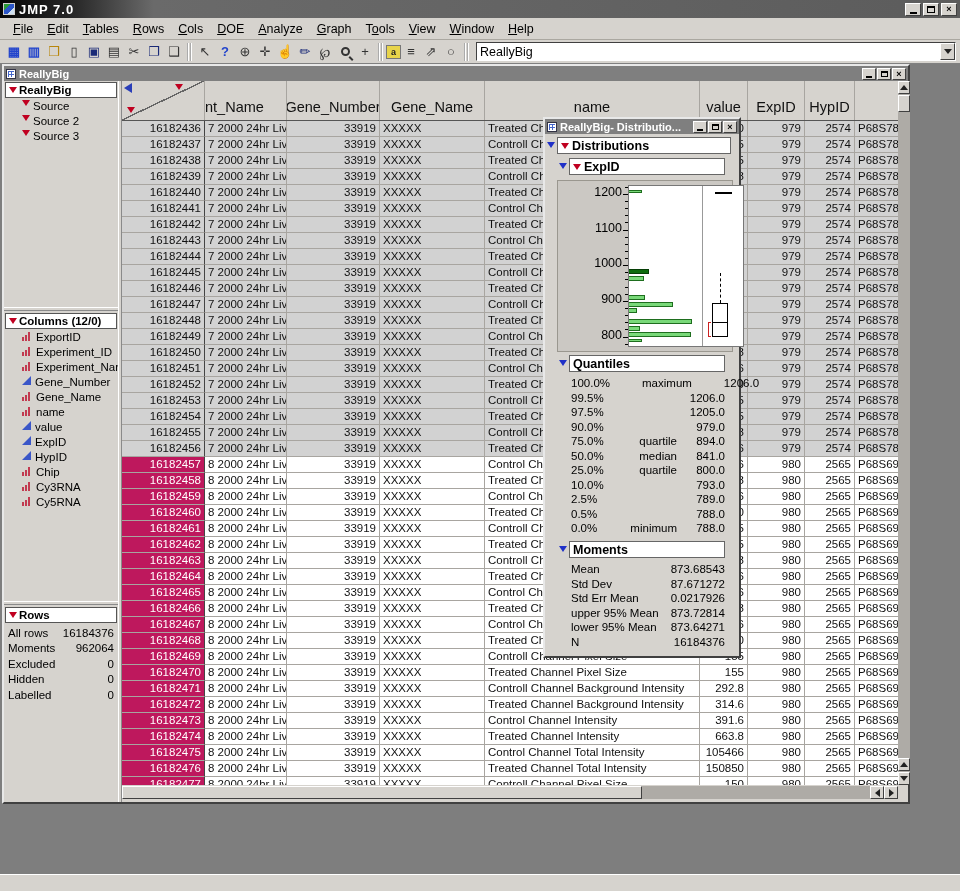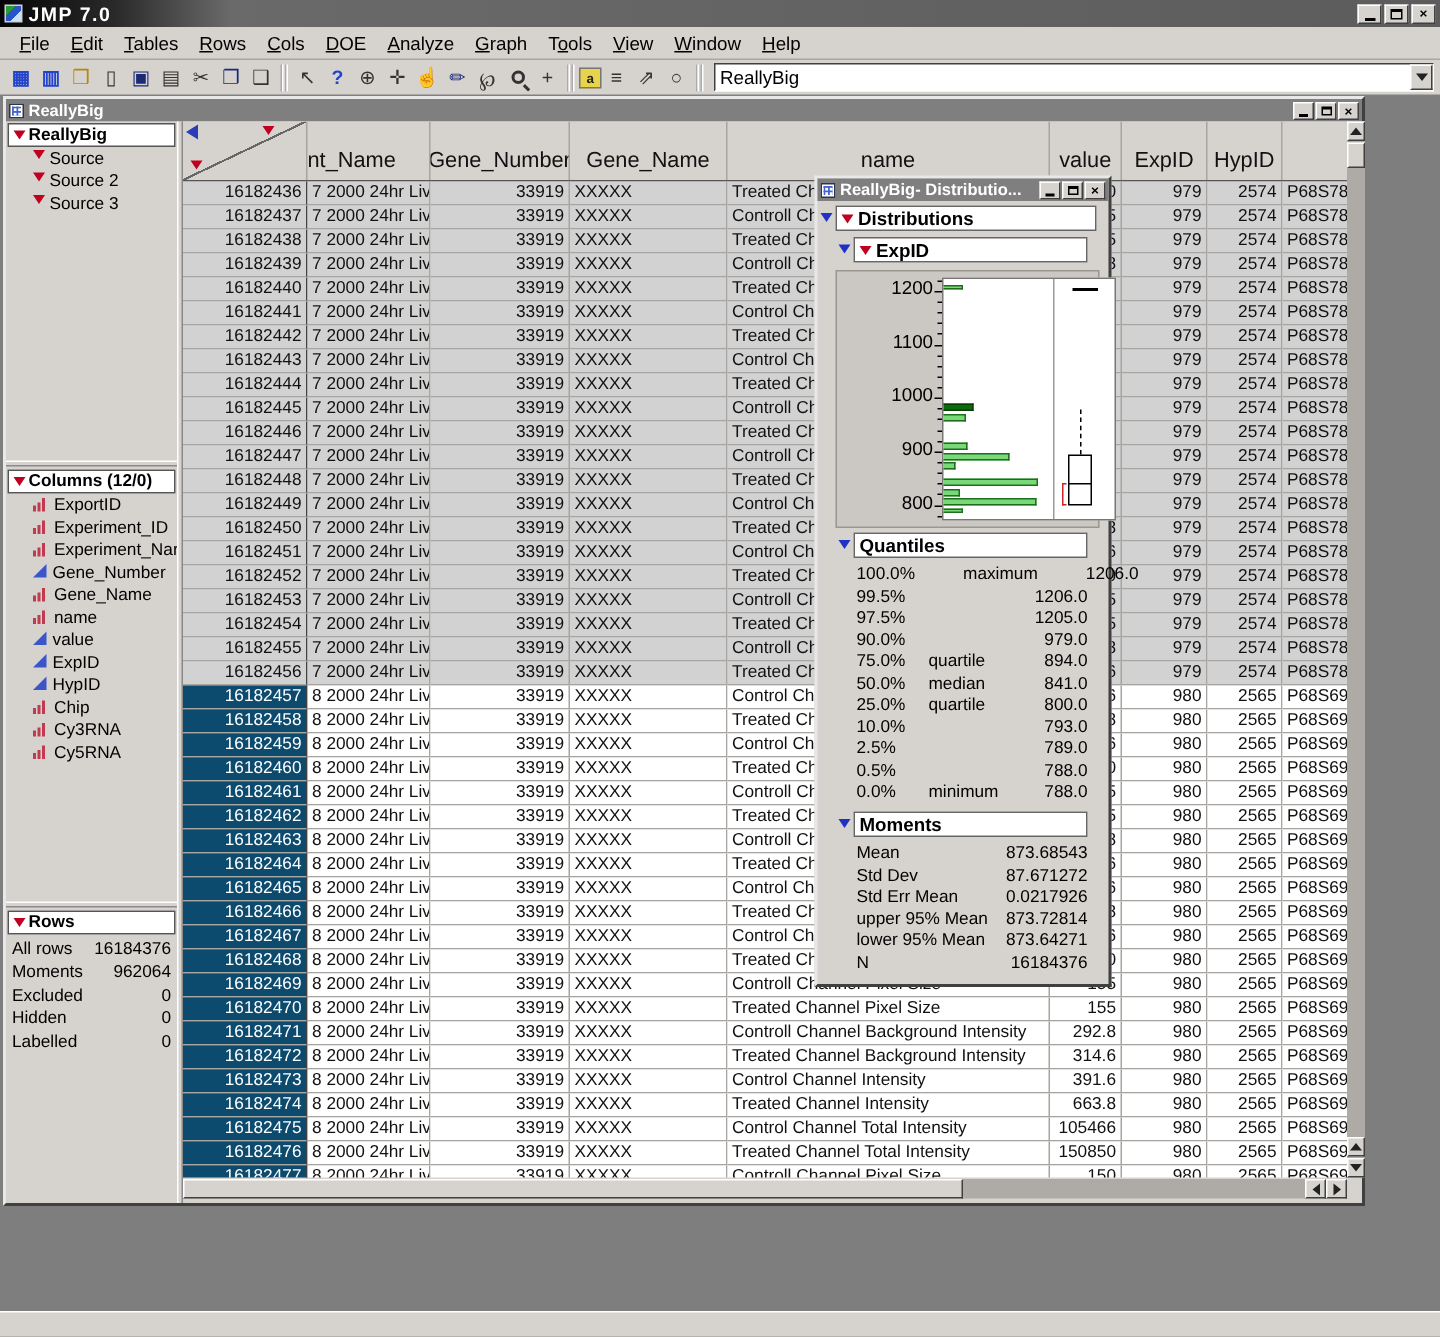--- a/index.html
+++ b/index.html
@@ -90,21 +90,21 @@
   .th.left { justify-content:flex-start; }
   .rows { position:relative; width:860px; }
   .trow { display:flex; height:16px; }
   .td { font-size:11.5px; line-height:15px; white-space:nowrap; overflow:hidden;
     border-right:1px solid #a8a5a0; border-bottom:1px solid #a8a5a0; padding:0 3px; color:#111; }
   .td.num { text-align:right; }
   .trow.unsel .td { background:#d2d2d2; }
   .trow.sel .td { background:#fff; }
   .td.rowid { border-right:1px solid #444; }
   .trow.unsel .td.rowid { background:#d2d2d2; }
-  .trow.sel .td.rowid { background:#0c4a6e; color:#fff; }
+  .trow.sel .td.rowid { background:#be185d; color:#fff; }
   .c0{width:83px;} .c1{width:82px;} .c2{width:93px;} .c3{width:105px;} .c4{width:215px;}
   .c5{width:48px;} .c6{width:57px;} .c7{width:50px;} .c8{width:127px;}
   .corner { position:relative; background:#d6d3ce;
     background-image:linear-gradient(to bottom right, transparent 49%, #666 49%, #666 51%, transparent 51%); }
   .corner .tri-red { position:absolute; }
   .tri-blue-l { position:absolute; width:0; height:0; border-top:5px solid transparent; border-bottom:5px solid transparent;
     border-right:8px solid #2a3eb8; left:2px; top:2px; }
 
   
   .vscroll { position:absolute; left:894px; top:0; width:12px; height:704px; background:#aeaba6; }
@@ -134,21 +134,21 @@
   .tick { position:absolute; background:#000; height:1px; }
   .bar { position:absolute; left:0; background:#79d979; border:1px solid #1e6e1e; border-left:none; }
   .bar.dark { background:#0c6b0c; border-color:#063f06; }
   .psep { position:absolute; left:73px; top:0; width:1px; height:160px; background:#999; }
   .bp-box { position:absolute; left:83px; width:16px; border:1px solid #000; background:#fff; }
   .bp-med { position:absolute; left:83px; width:16px; height:1px; background:#000; }
   .bp-wh { position:absolute; left:91px; width:1px; border-left:1px dashed #000; }
   .bp-out { position:absolute; left:86px; width:17px; height:2px; background:#000; }
   .bp-red { position:absolute; left:79px; width:3px; border:1px solid #cc2222; border-right:none; }
   .qrow { position:absolute; left:26px; width:158px; height:14.5px; display:flex; font-size:11.5px; }
-  .qrow .a { width:48px; } .qrow .b { width:58px; } .qrow .c { flex:1; text-align:right; padding-right:4px; }
+  .qrow .a { width:48px; } .qrow .b { width:58px;text-align:right; } .qrow .c { flex:1; text-align:right; padding-right:4px; }
   .mrow { position:absolute; left:26px; width:158px; height:14.5px; display:flex; font-size:11.5px; }
   .mrow .a { flex:1; } .mrow .b { text-align:right; padding-right:4px; }
 </style>
 </head>
 <body>
 
 <div class="main-title">
   <span class="app-icon"></span>
   <span class="ttl">JMP 7.0</span>
   <span class="winbtns">

